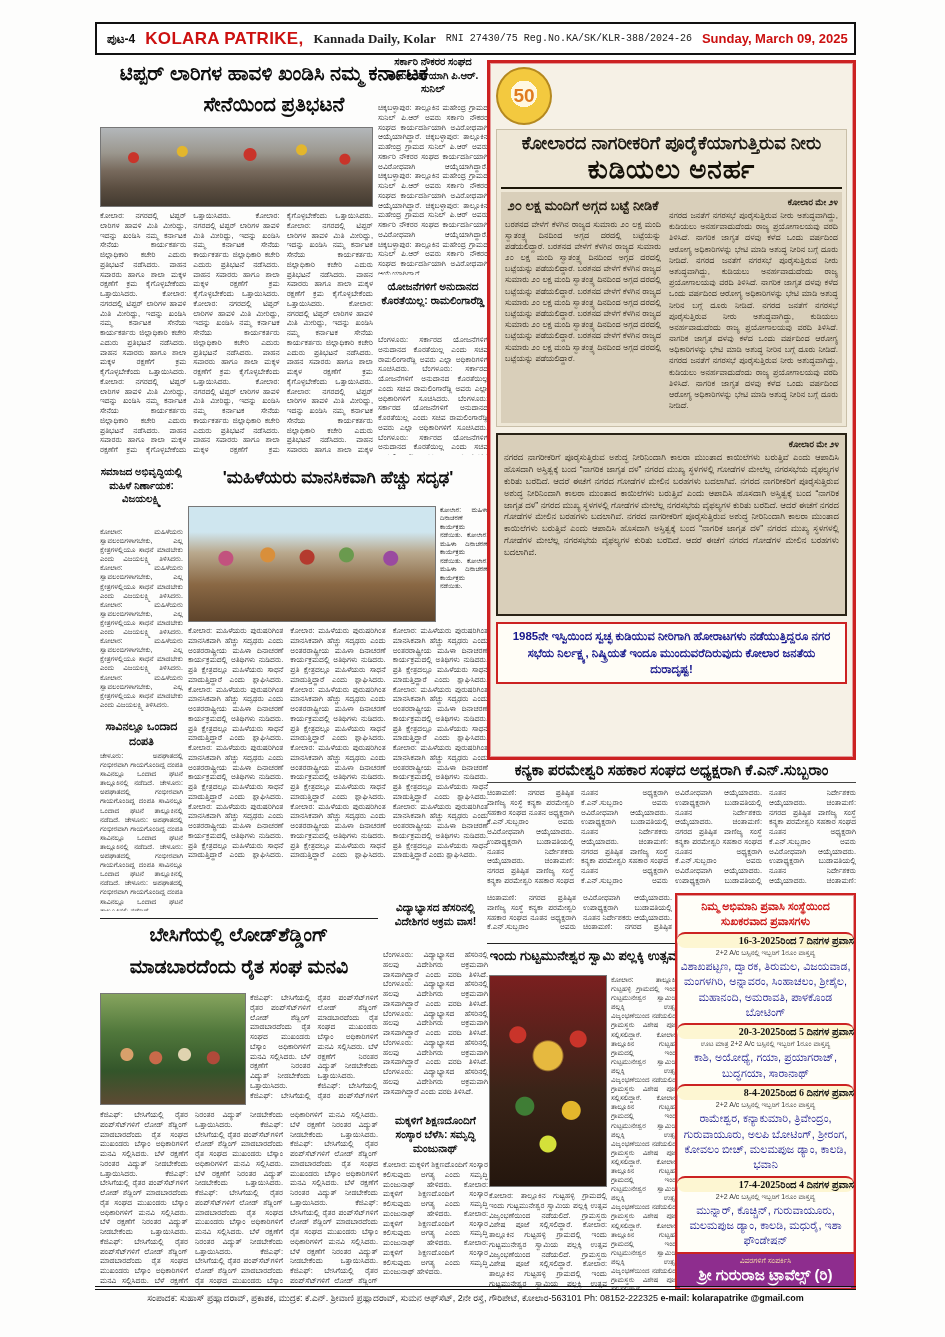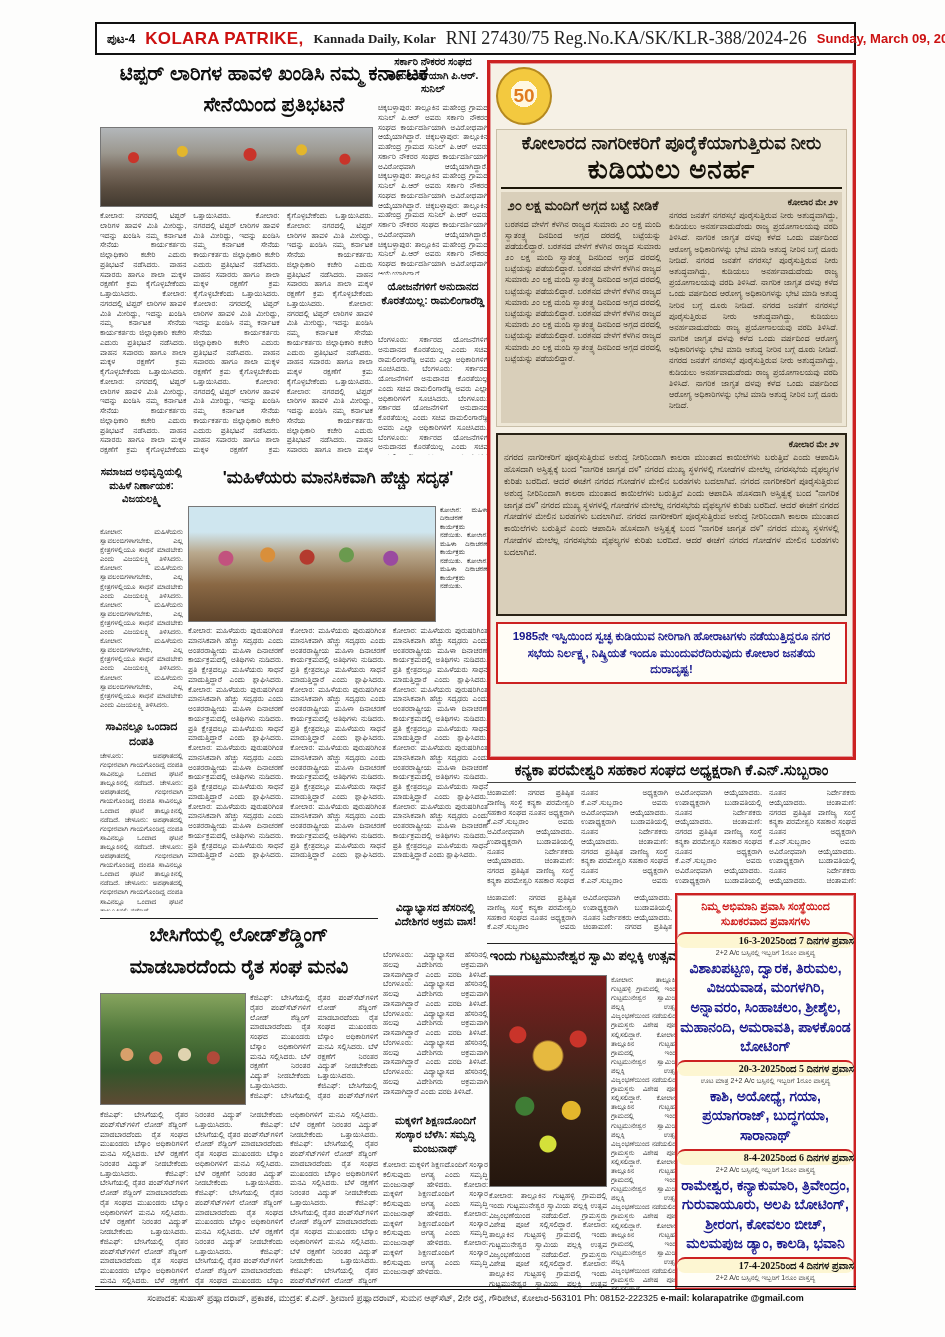--- a/index.html
+++ b/index.html
@@ -7,21 +7,21 @@
   body { width:945px; height:1337px; position:relative; font-family:"Liberation Sans", sans-serif; }
   .abs { position:absolute; }
   .page { position:absolute; left:0; top:0; width:945px; height:1337px; background:#fdfdfc; overflow:hidden; }
 
   
   .masthead { left:95px; top:22px; width:761px; height:33px; border:2px solid #111;
     display:flex; align-items:center; padding:0 10px; gap:10px; background:#fff; }
   .pageno { font-weight:bold; font-size:12px; color:#111; white-space:nowrap;text-align:center; }
   .brand  { font-weight:bold; font-size:17px; color:#cc1111; white-space:nowrap; letter-spacing:.3px; }
   .brandsub { font-family:"Liberation Serif", serif; font-weight:bold; font-size:13px; color:#222; white-space:nowrap; }
-  .regno { font-family:Liberation Serif, serif; font-size:18px; color:#222; white-space:nowrap; flex:1; text-align:center; }
+  .regno { font-family:Liberation Mono, monospace; font-size:10px; color:#222; white-space:nowrap; flex:1; text-align:center; }
   .issuedate { font-weight:bold; font-size:13px; color:#cc1111; white-space:nowrap; }
 
   
   .headline { font-weight:bold; color:#0d0d0d; text-align:center; }
   .subhead  { font-weight:bold; color:#0d0d0d; text-align:center; line-height:1.35; overflow:hidden; }
   .body-text { font-size:7.5px; line-height:1.3; color:#222; text-align:justify; overflow:hidden; }
   .cols-2 { columns:2; column-gap:7px; }
   .cols-3 { columns:3; column-gap:7px; }
   .cols-4 { columns:4; column-gap:7px; }
 
@@ -76,21 +76,21 @@
   .highlight { border:2px solid #cc2222; background:#fffdf6; color:#16168c; font-weight:bold;
     font-size:11.5px; line-height:1.45; text-align:center; padding:4px 8px; }
 
   
   .ad-box { left:675px; top:893px; width:181px; height:397px; border:2px solid #cc2222;
     box-shadow:0 0 0 1px #e59a9a inset; background:#fffef8; overflow:hidden; }
   .ad-header { color:#cc1111; font-weight:bold; font-size:11px; text-align:center; line-height:1.4; padding:4px 2px 2px; }
   .tour-date { border-top:2px solid #cc2222; background:#fdf6d2; font-weight:bold; font-size:10px;
     color:#111; text-align:right; padding:1px 0; font-family:"Liberation Serif", serif;border-radius:8px; }
   .tour-note { font-size:7px; color:#333; text-align:center; padding:1px 2px; }
-  .tour-places { color:#16168c; font-weight:bold; font-size:14px; text-align:center; line-height:1.4; padding:1px 3px 3px; }
+  .tour-places { color:#16168c; font-weight:normal; font-size:11px; text-align:center; line-height:1.4; padding:1px 3px 3px; }
   .contact { background:#8e2d8e; color:#fff; text-align:center; border-top:2px solid #cc2222; padding:2px 3px; }
   .contact-label { font-size:7.5px; color:#ffe9a8; }
   .contact-co { font-size:15px; font-weight:bold; color:#ffffff; line-height:1.25; }
   .contact-addr { font-size:7px; color:#ffe9a8; line-height:1.4; border-top:1px solid #c987c9; margin-top:2px; padding-top:2px; }
   .contact-addr2 { color:#ffffff; }
   .contact-ph { font-size:8.5px; font-weight:bold; color:#ffffff; border-top:1px solid #c987c9; margin-top:2px; padding-top:2px; }
 
   
   .footer-rule { left:95px; top:1286px; width:761px; height:0; border-top:4px double #111; }
   .footer { left:95px; top:1293px; width:761px; font-size:9px; color:#111; text-align:center; white-space:nowrap; overflow:hidden; }

